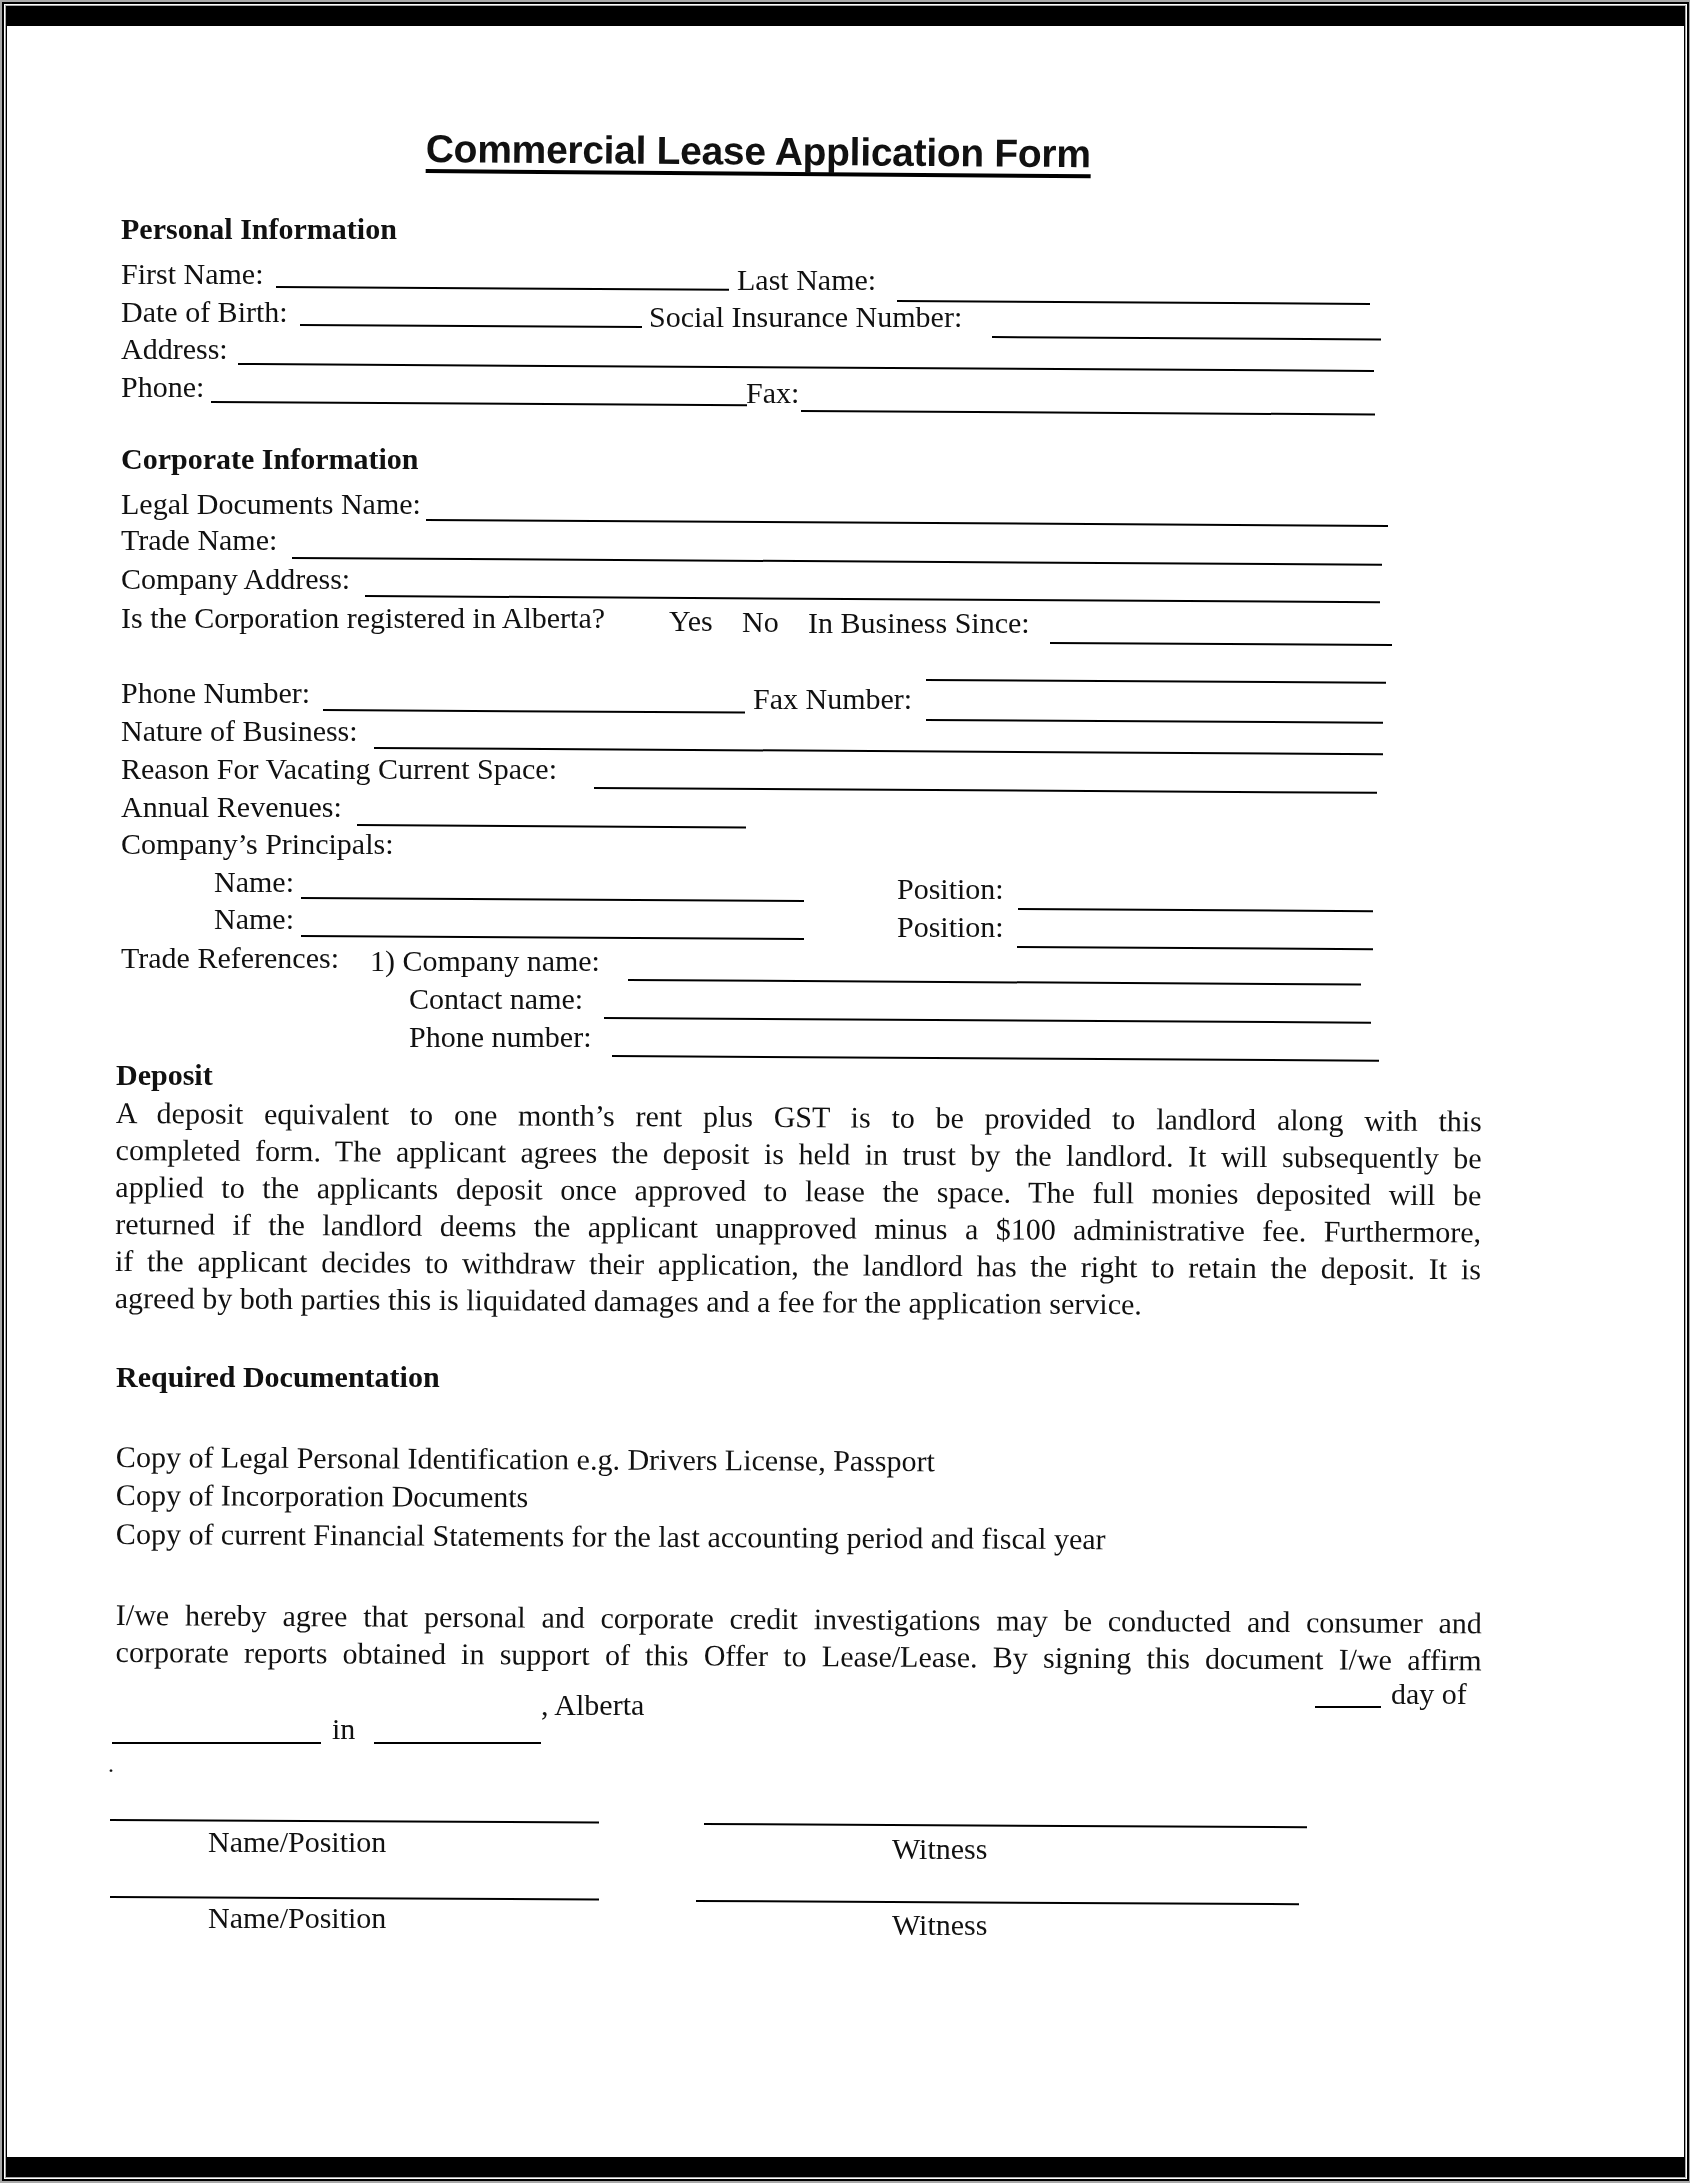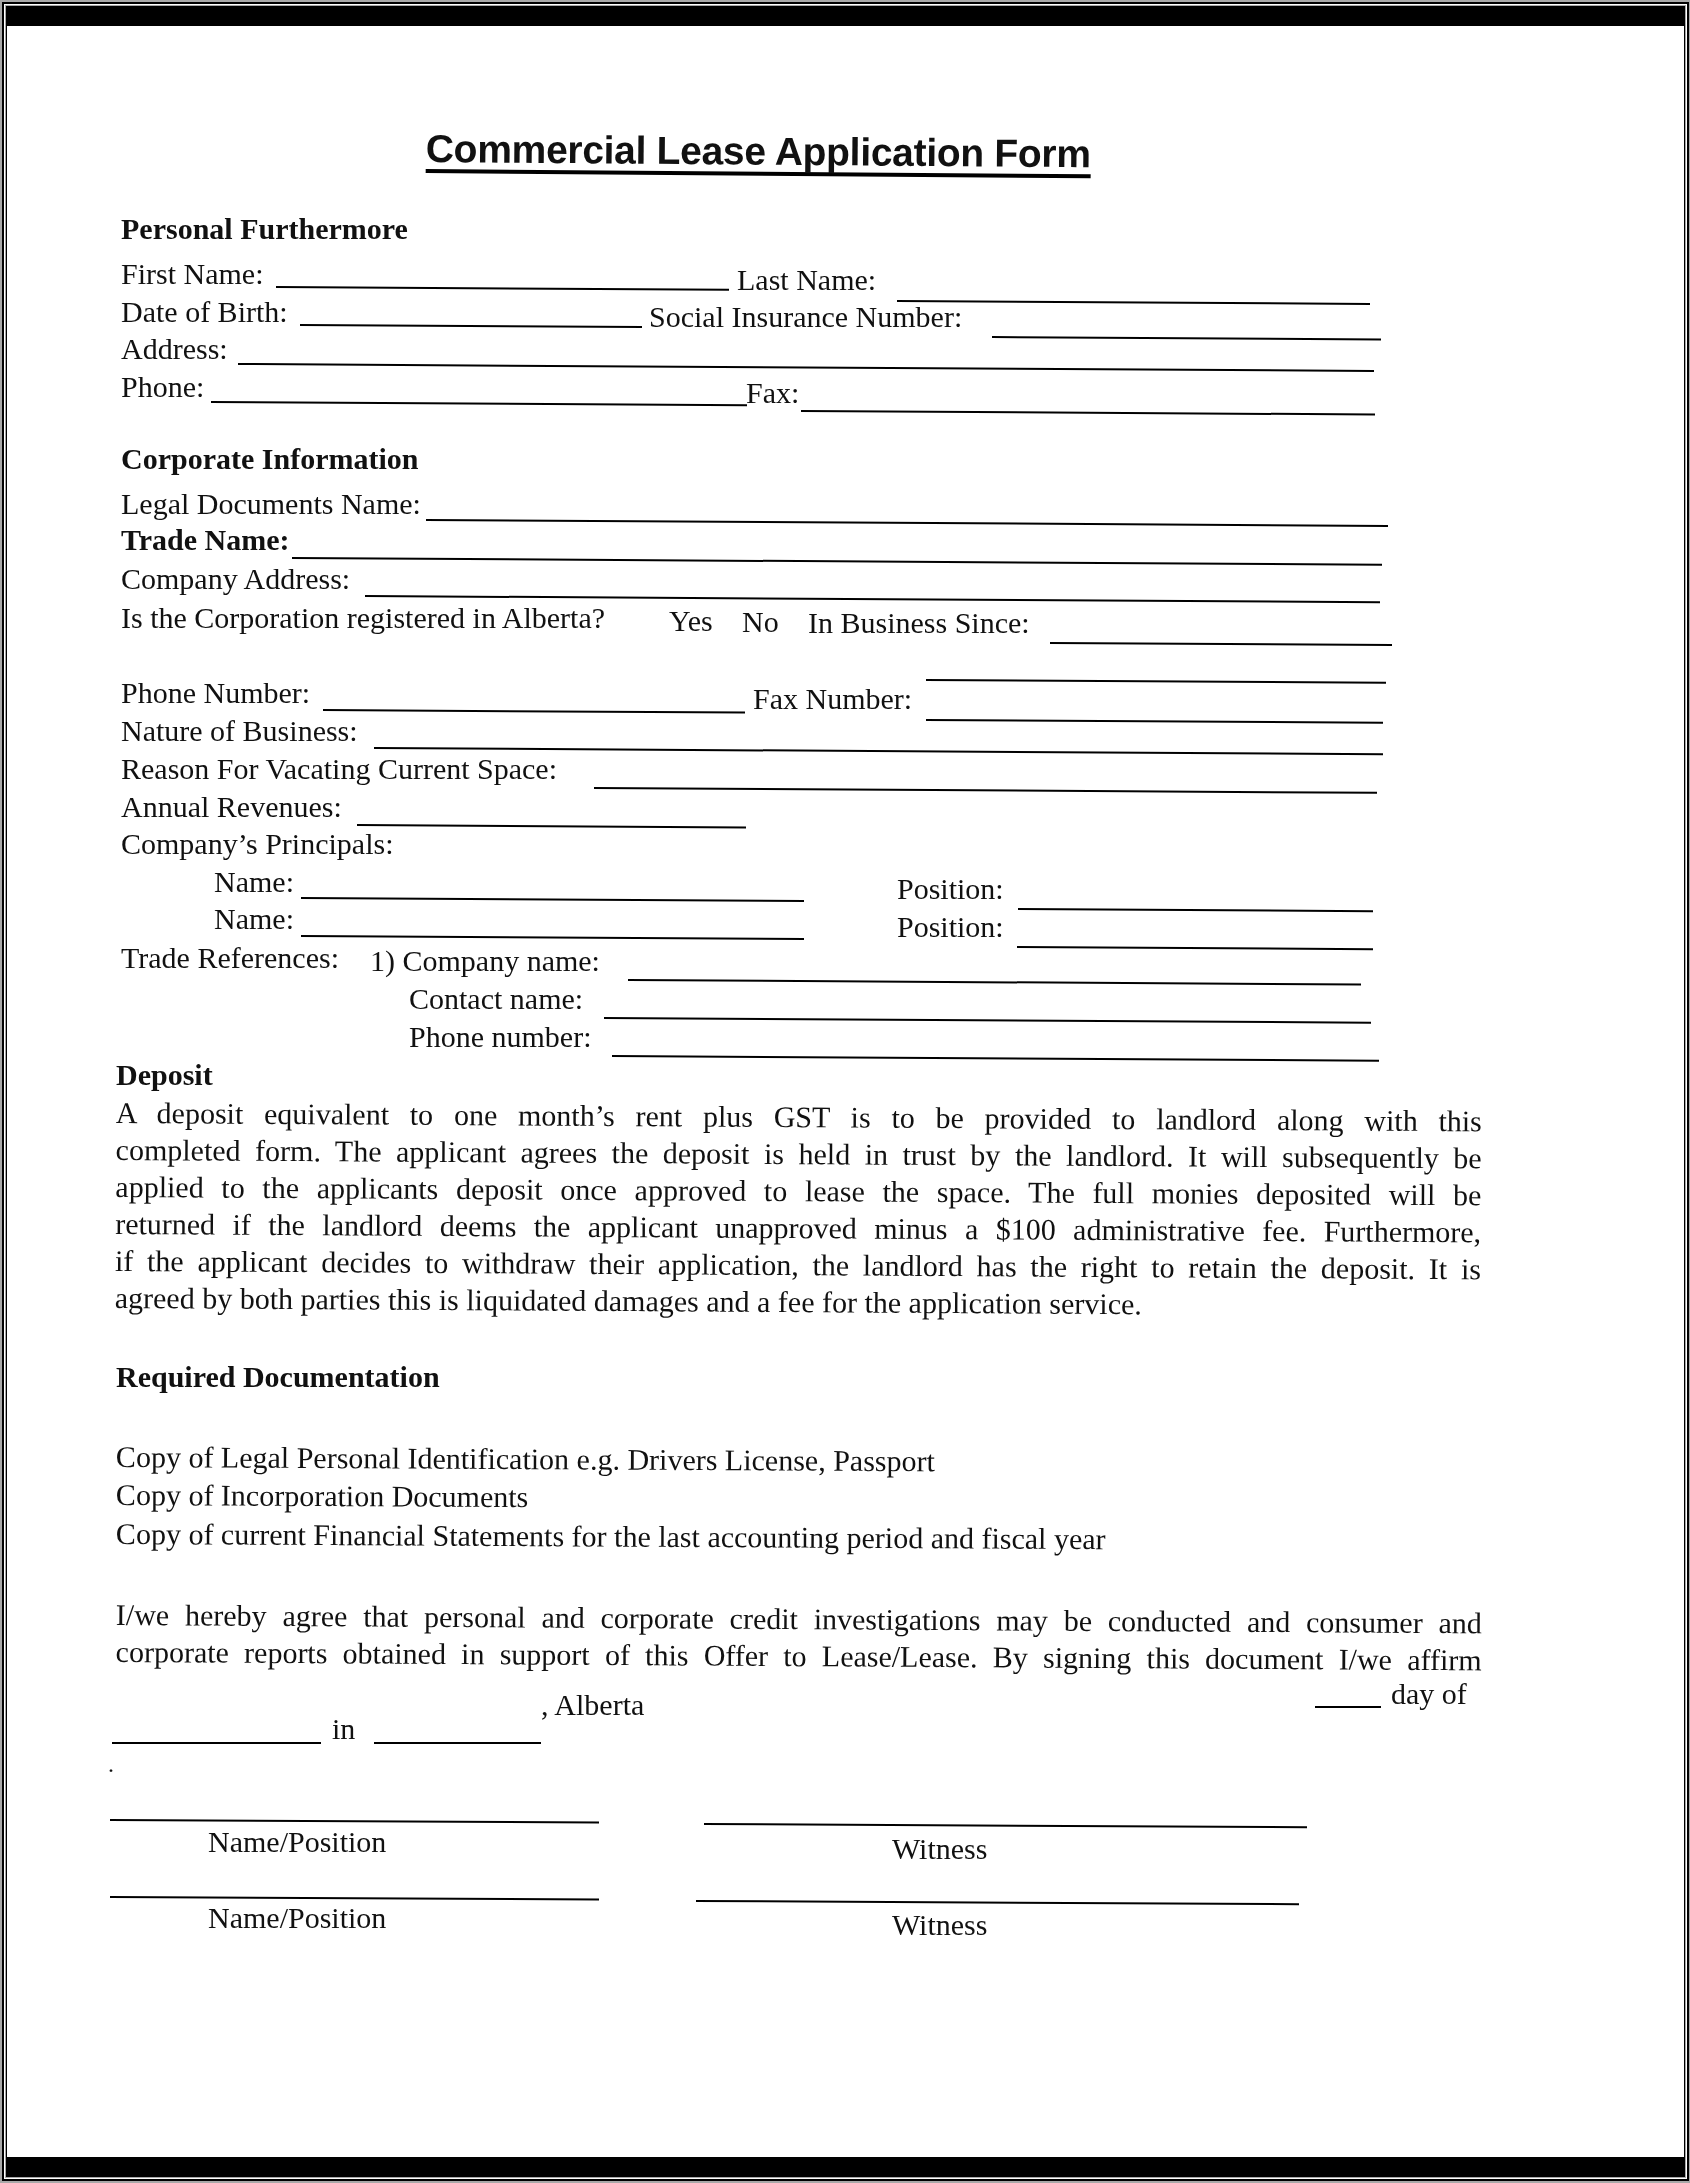--- a/index.html
+++ b/index.html
@@ -32,21 +32,21 @@
 <div class="frame-b1"></div>
 <div class="frame-b2"></div>
 <div class="frame-b3"></div>
 <div class="bar-top"></div>
 <div class="bar-bottom"></div>
 
 <div class="page">
 
   <div class="title">Commercial Lease Application Form</div>
 
-  <div class="heading" style="left:121px; top:214px;">Personal Furthermore</div>
+  <div class="heading" style="left:121px; top:214px;">Personal Information</div>
 
   <div class="txt" style="left:121px; top:259px;">First Name:</div>
   <div class="line" style="left:276px; top:286px; width:453px; transform:rotate(0.35deg);"></div>
   <div class="txt" style="left:737px; top:265px;">Last Name:</div>
   <div class="line" style="left:897px; top:300px; width:473px; transform:rotate(0.35deg);"></div>
 
   <div class="txt" style="left:121px; top:297px;">Date of Birth:</div>
   <div class="line" style="left:300px; top:324px; width:342px; transform:rotate(0.35deg);"></div>
   <div class="txt" style="left:649px; top:302px;">Social Insurance Number:</div>
   <div class="line" style="left:992px; top:336px; width:389px; transform:rotate(0.35deg);"></div>
@@ -57,21 +57,21 @@
   <div class="txt" style="left:121px; top:372px;">Phone:</div>
   <div class="line" style="left:211px; top:401px; width:536px; transform:rotate(0.35deg);"></div>
   <div class="txt" style="left:746px; top:378px;">Fax:</div>
   <div class="line" style="left:801px; top:410px; width:574px; transform:rotate(0.35deg);"></div>
 
   <div class="heading" style="left:121px; top:444px;">Corporate Information</div>
 
   <div class="txt" style="left:121px; top:489px;">Legal Documents Name:</div>
   <div class="line" style="left:426px; top:519px; width:962px; transform:rotate(0.35deg);"></div>
 
-  <div class="txt" style="left:121px; top:525px;font-weight:bold;">Trade Name:</div>
+  <div class="txt" style="left:121px; top:525px;">Trade Name:</div>
   <div class="line" style="left:292px; top:557px; width:1090px; transform:rotate(0.35deg);"></div>
 
   <div class="txt" style="left:121px; top:564px;">Company Address:</div>
   <div class="line" style="left:365px; top:595px; width:1015px; transform:rotate(0.35deg);"></div>
 
   <div class="txt" style="left:121px; top:603px;">Is the Corporation registered in Alberta?</div>
   <div class="txt" style="left:669px; top:606px;">Yes</div>
   <div class="txt" style="left:742px; top:607px;">No</div>
   <div class="txt" style="left:808px; top:608px;">In Business Since:</div>
   <div class="line" style="left:1050px; top:642px; width:342px; transform:rotate(0.35deg);"></div>

